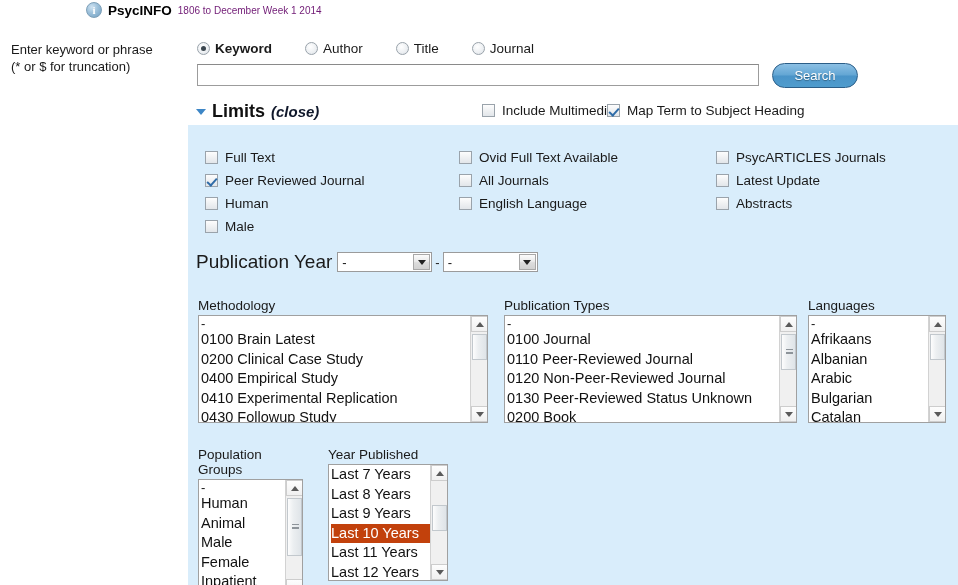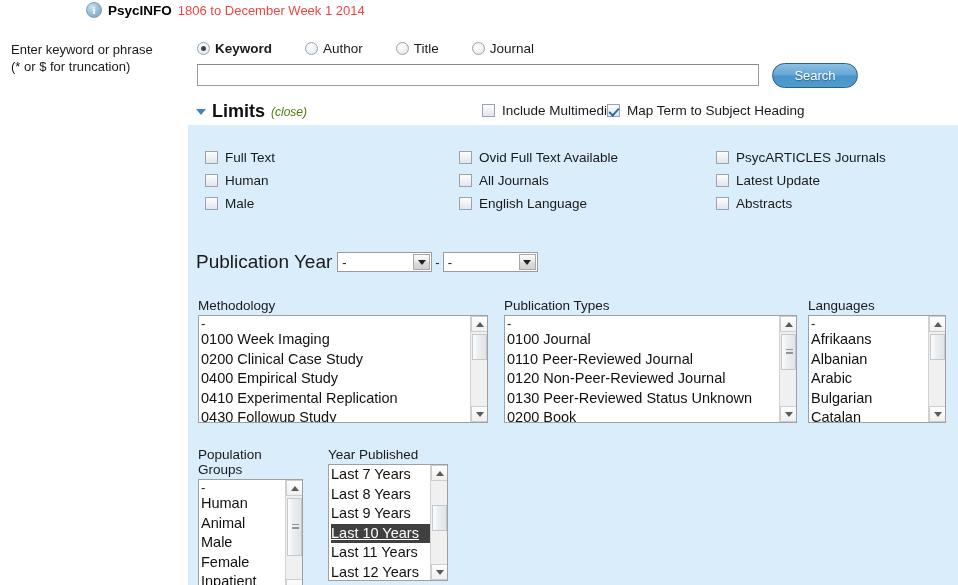--- a/index.html
+++ b/index.html
@@ -23,21 +23,21 @@
   .info-icon {
     width: 16px; height: 16px; border-radius: 50%;
     background: radial-gradient(circle at 35% 30%, #cfe3f2 0%, #9cc0da 45%, #6f9ec1 100%);
     border: 1px solid #7d9fb8;
     color: #ffffff; font-weight: bold; font-size: 11px;
     display: flex; align-items: center; justify-content: center;
     font-family: "Liberation Serif", serif;
     line-height: 1;
   }
   .db-name { font-weight: bold; font-size: 13.5px; color: #000; }
-  .db-range { font-size: 13px; color: #ef4444; }
+  .db-range { font-size: 10px; color: #701a75; }
 
   
   .kw-label {
     position: absolute; left: 11px; top: 41px;
     width: 180px; line-height: 17px; font-size: 13px; color: #1a1a1a;
   }
   .radio-row {
     position: absolute; left: 197px; top: 41px;
     display: flex; align-items: center; gap: 12px;
   }
@@ -77,21 +77,21 @@
   }
 
   
   .limits-bar { position: absolute; left: 196px; top: 101px; display: flex; align-items: center; }
   .tri {
     width: 0; height: 0; flex: none;
     border-left: 5px solid transparent; border-right: 5px solid transparent;
     border-top: 6px solid #3d86c6; margin-right: 6px;
   }
   .limits-word { font-weight: bold; font-size: 18px; color: #111; }
-  .limits-close { font-style: italic; font-size: 12px; margin-left: 6px; color: #4d7c0f; }
+  .limits-close { font-style: italic; font-size: 15px; margin-left: 6px; color: #0f172a; font-weight: bold; }
 
   .mm-box { position: absolute; left: 437px; top: 103px; display: flex; align-items: center; padding-left: 45px; }
   .map-box { position: absolute; left: 607px; top: 103px; display: flex; align-items: center; }
 
   
   .cb {
     width: 13px; height: 13px; flex: none;
     border: 1px solid #9aa3ab;
     background: linear-gradient(to bottom, #fdfdfd 0%, #eef0f2 55%, #e2e6ea 100%);
     position: relative;
@@ -147,21 +147,21 @@
     background: #ffffff;
     border: 1px solid #a0a0a0;
     position: relative;
     overflow: hidden;
   }
   .lb-items { position: absolute; left: 0; top: 0; right: 17px; bottom: 0; overflow: hidden; padding-left: 2px; }
   .lb-item {
     font-size: 14.5px; line-height: 19.5px; white-space: nowrap;
     color: #111; font-family: "Liberation Sans", sans-serif;
   }
-  .lb-item.sel-item { background: #404040; color: #ffffff; text-decoration: underline; }
+  .lb-item.sel-item { background: #c2410c; color: #ffffff; }
   .lb-item.dash { font-size: 13px; line-height: 13px; padding-top: 1px; }
 
   
   .sb {
     position: absolute; right: 0; top: 0; bottom: 0; width: 17px;
     background: #f0f0f0; border-left: 1px solid #d2d2d2;
   }
   .sb-btn {
     position: absolute; left: 0; width: 17px; height: 16px;
     background: linear-gradient(to bottom, #fdfdfd 0%, #f0f0f0 100%);
@@ -238,20 +238,24 @@
   <div class="panel">
 
     <div class="cb-grid">
 
       <div class="cb-col c1">
         <div class="cb-row">
           <span class="cb"></span>
           <span class="cb-label">Full Text</span>
         </div>
         <div class="cb-row">
+          <span class="cb on"></span>
+          <span class="cb-label">Peer Reviewed Journal</span>
+        </div>
+        <div class="cb-row">
           <span class="cb"></span>
           <span class="cb-label">Human</span>
         </div>
         <div class="cb-row">
           <span class="cb"></span>
           <span class="cb-label">Male</span>
         </div>
       </div>
 
       <div class="cb-col c2">
@@ -300,21 +304,21 @@
             <span class="arrow-d"></span>
           </span>
       </div>
     </div>
 
     <div class="lbwrap" style="left:10px; top:173px; width:288px;">
       <div class="lbtitle">Methodology</div>
       <div class="listbox" style="width:290px; height:108px;">
         <div class="lb-items">
           <div class="lb-item dash">-</div>
-          <div class="lb-item">0100 Week Imaging</div>
+          <div class="lb-item">0100 Brain Latest</div>
           <div class="lb-item">0200 Clinical Case Study</div>
           <div class="lb-item">0400 Empirical Study</div>
           <div class="lb-item">0410 Experimental Replication</div>
           <div class="lb-item">0430 Followup Study</div>
         </div>
         <div class="sb">
           <div class="sb-btn up">
               <span class="sb-up-tri"></span>
             </div>
           <div class="sb-thumb" style="top:18px; height:26px;"></div>

